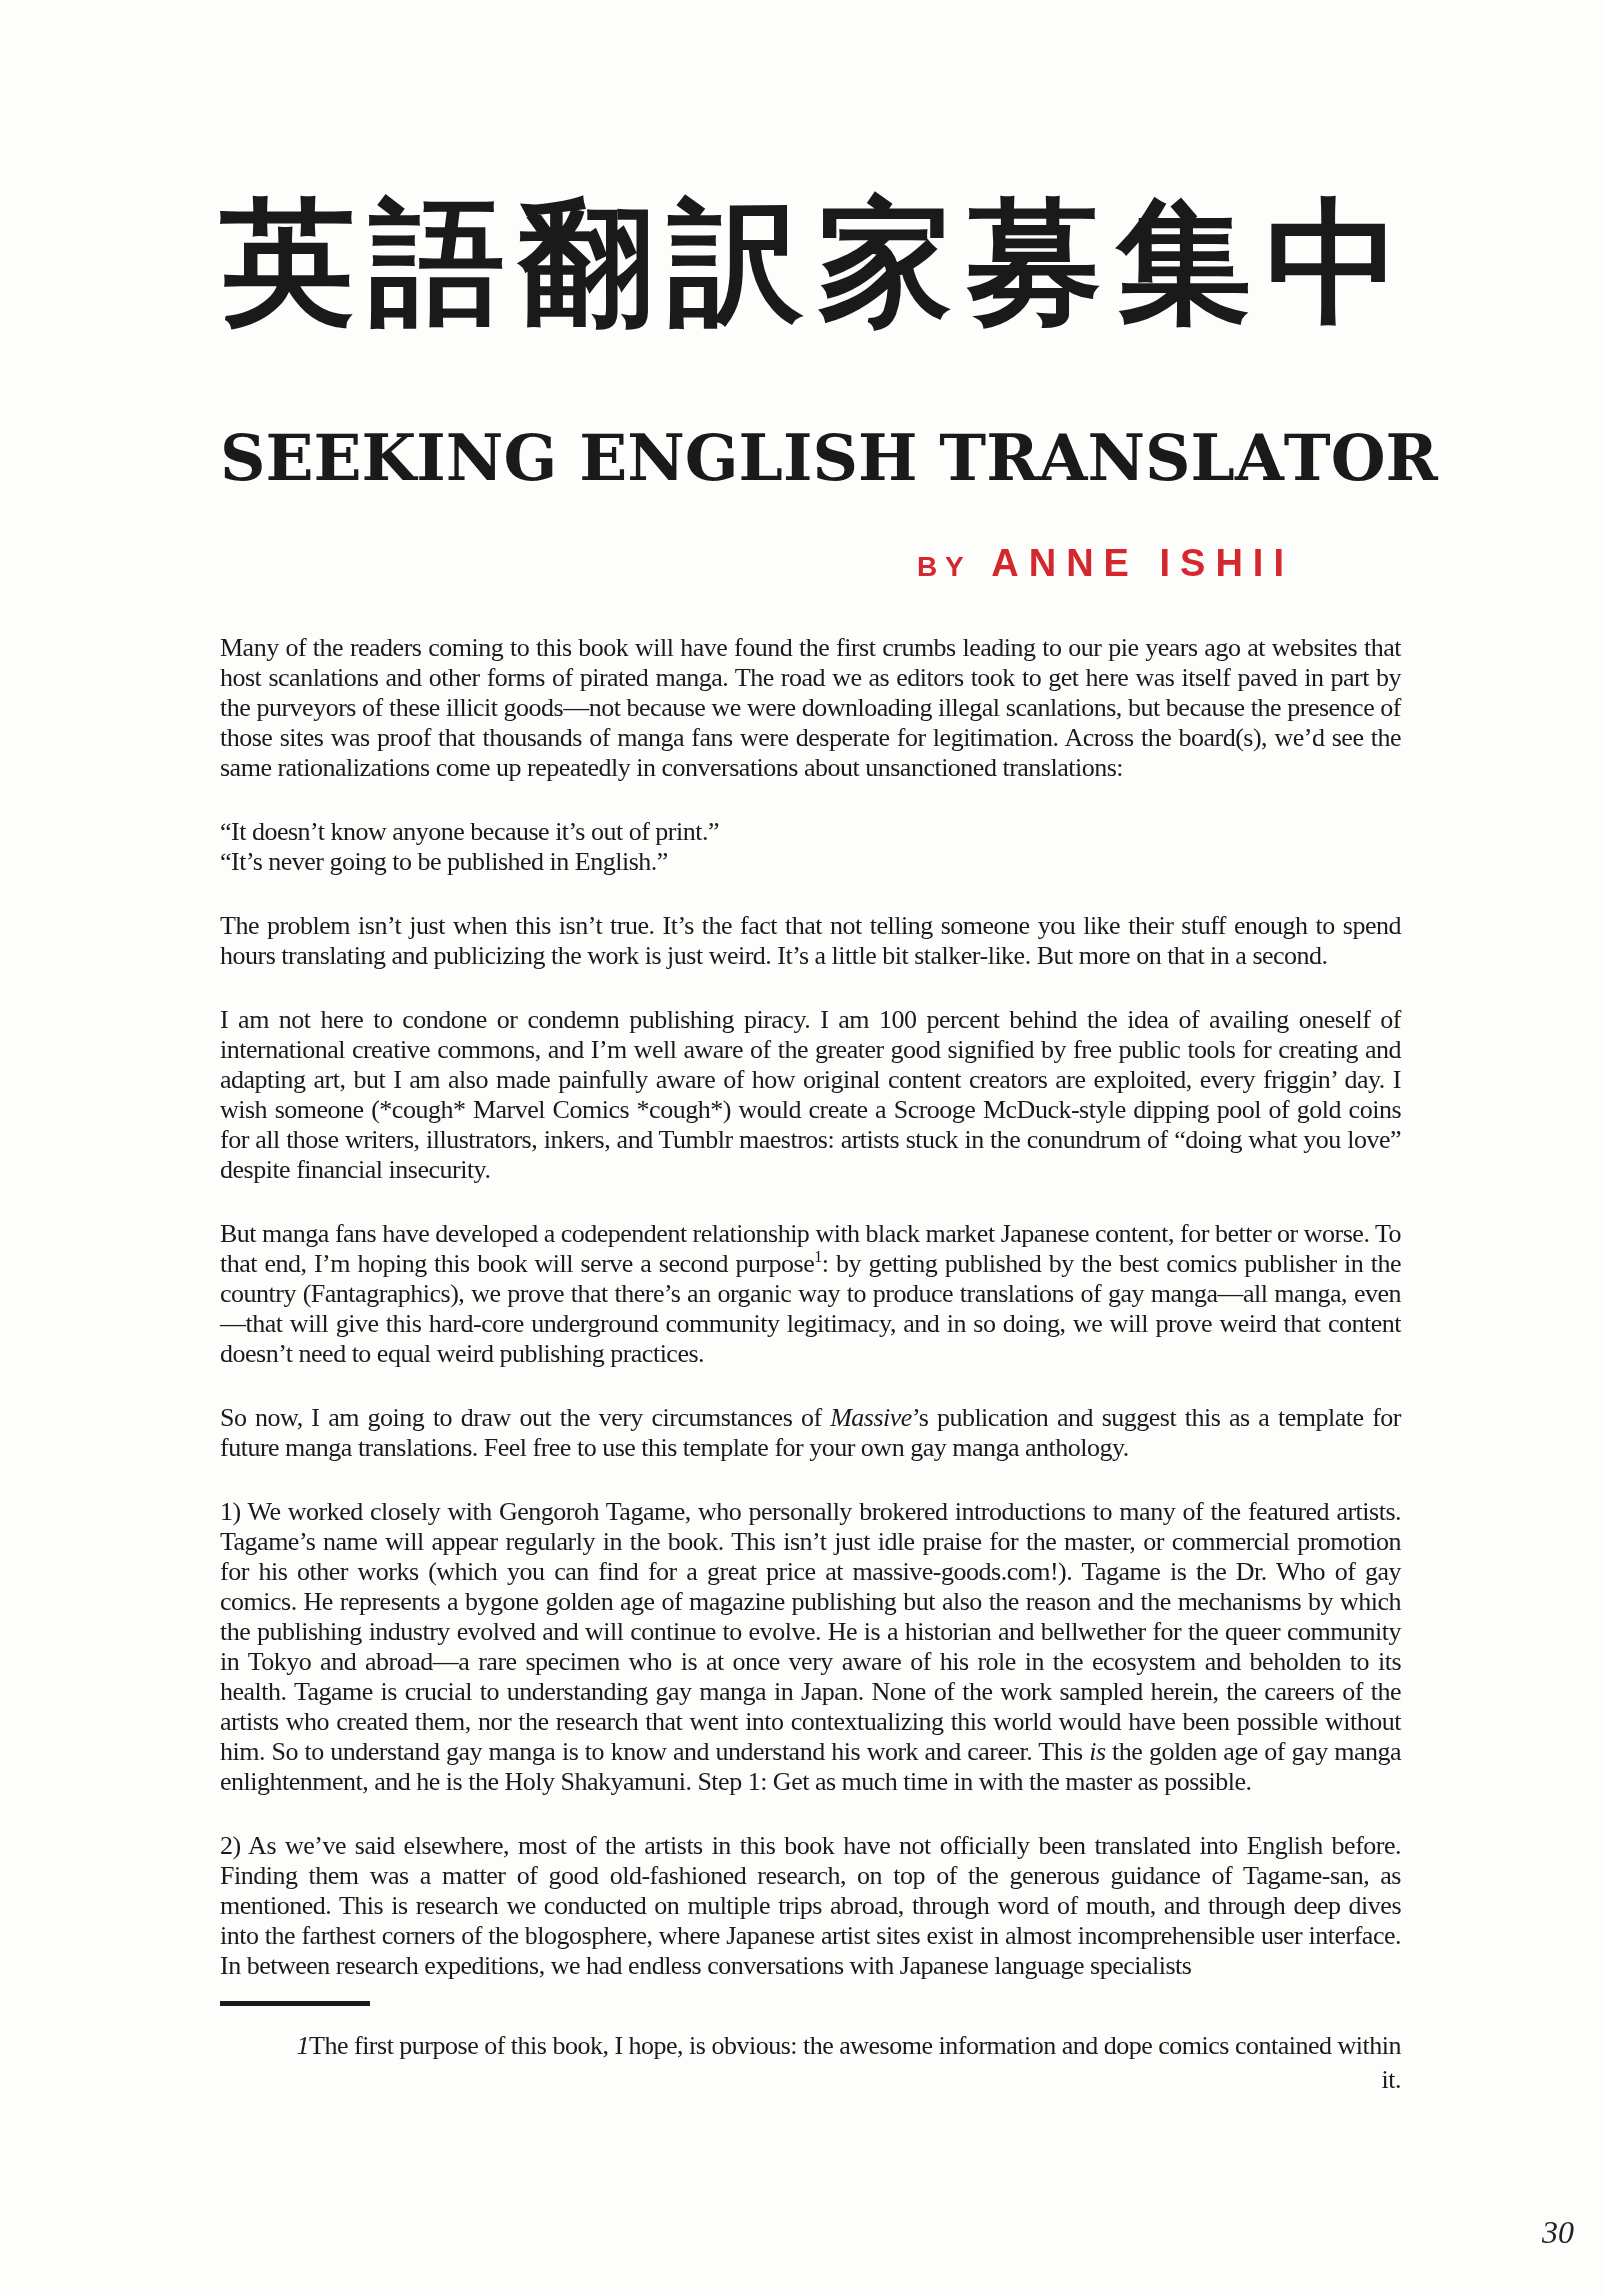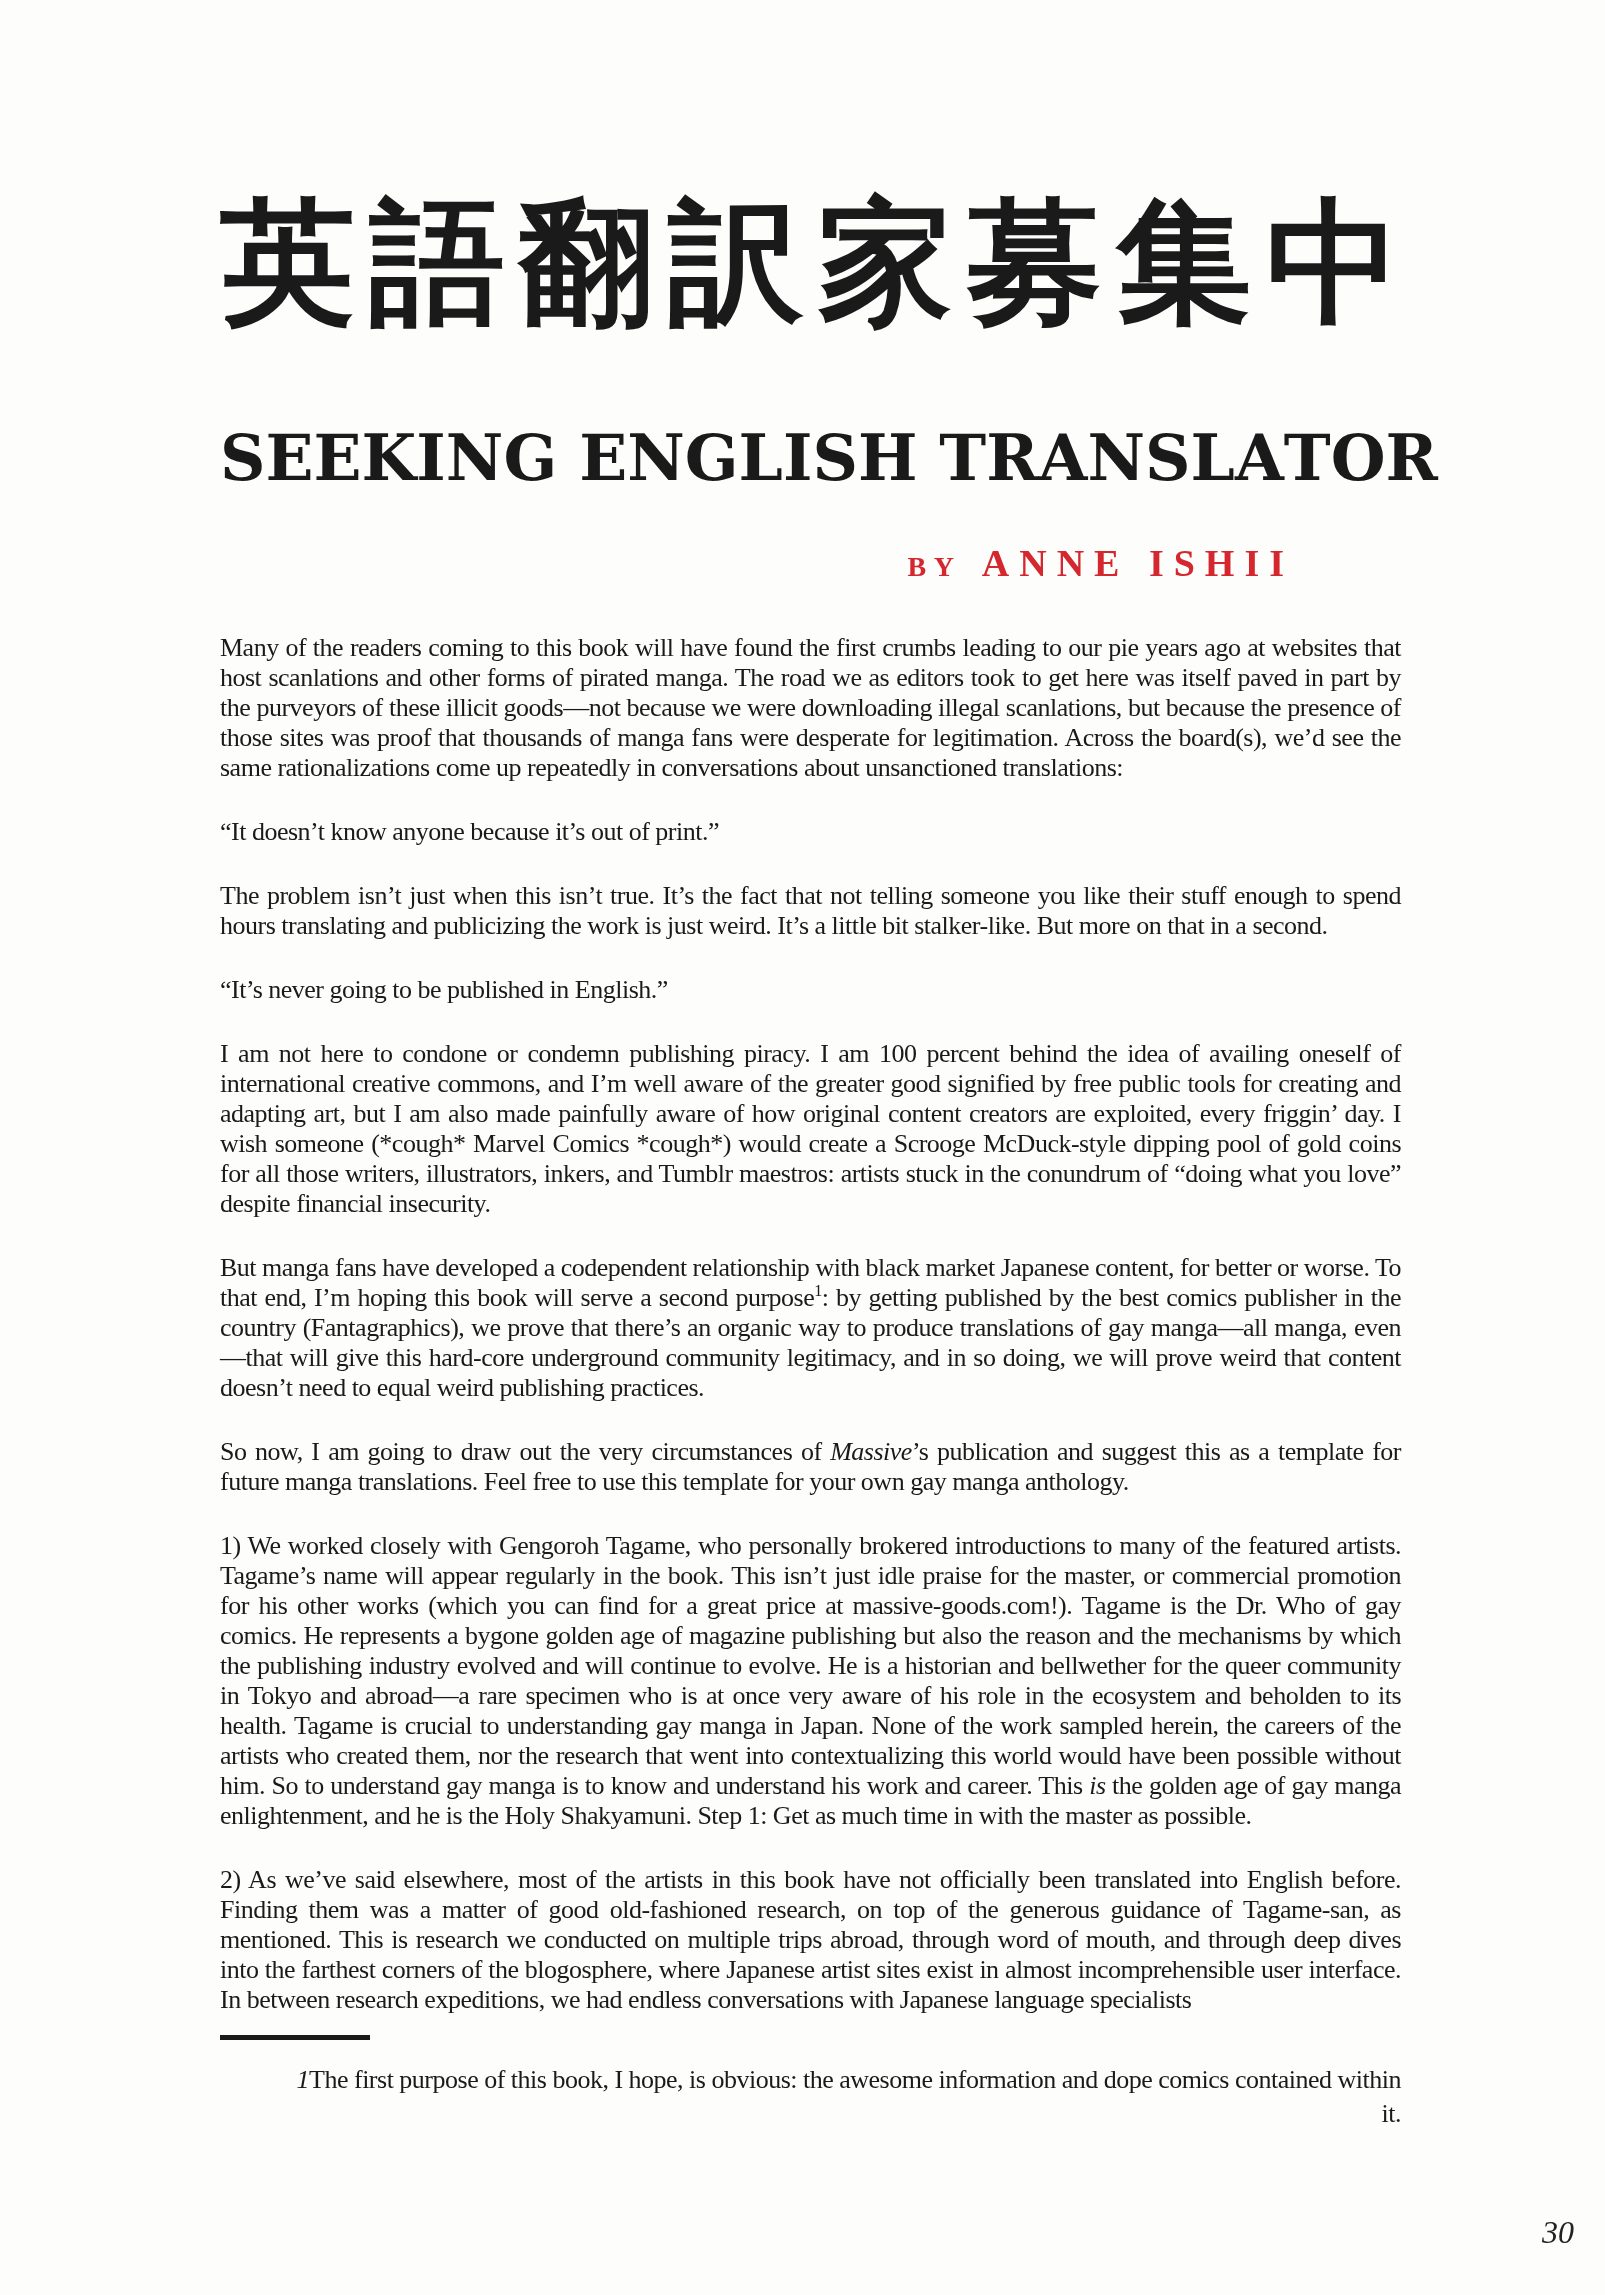--- a/index.html
+++ b/index.html
@@ -28,21 +28,21 @@
     margin-top:10.7px;
     font-family:"DejaVu Serif", serif;
     font-weight:700;
     font-size:63px; line-height:66px;
     white-space:nowrap;
   }
   .byline {
     margin-top:31px;
     padding-right:107px;
     text-align:right;
-    font-family:Liberation Serif, serif;
+    font-family:Liberation Sans, sans-serif;
     font-weight:700;
     line-height:40px;
   }
   .byline .by   { font-size:28px; letter-spacing:7.7px; margin-right:20px; }
   .byline .name { font-size:38px; letter-spacing:10px; }
 
   .article {
     margin-top:41px;
     font-size:26px; line-height:30px;
     letter-spacing:-0.5px;
@@ -120,22 +120,22 @@
         <span>R</span>
       </h2>
 
     <div class="byline">
       <span class="by" style="color: rgb(213, 39, 46);">BY</span><span class="name" style="color: rgb(213, 39, 46);">ANNE ISHII</span>
     </div>
 
     <div class="article">
         <p class="para body"><span>Many of the readers coming to this book will have found the first crumbs leading to our pie years ago at websites that host scanlations and other forms of pirated manga. The road we as editors took to get here was itself paved in part by the purveyors of these illicit goods—not because we were downloading illegal scanlations, but because the presence of those sites was proof that thousands of manga fans were desperate for legitimation. Across the board(s), we’d see the same rationalizations come up repeatedly in conversations about unsanctioned translations:</span></p>
         <p class="para quote"><span>“It doesn’t know anyone because it’s out of print.”</span></p>
+        <p class="para quote"><span>“It’s never going to be published in English.”</span></p>
         <p class="para body"><span>The problem isn’t just when this isn’t true. It’s the fact that not telling someone you like their stuff enough to spend hours translating and publicizing the work is just weird. It’s a little bit stalker-like. But more on that in a second.</span></p>
-        <p class="para quote"><span>“It’s never going to be published in English.”</span></p>
         <p class="para body"><span>I am not here to condone or condemn publishing piracy. I am 100 percent behind the idea of availing oneself of international creative commons, and I’m well aware of the greater good signified by free public tools for creating and adapting art, but I am also made painfully aware of how original content creators are exploited, every friggin’ day. I wish someone (*cough* Marvel Comics *cough*) would create a Scrooge McDuck-style dipping pool of gold coins for all those writers, illustrators, inkers, and Tumblr maestros: artists stuck in the conundrum of “doing what you love” despite financial insecurity.</span></p>
         <p class="para body"><span>But manga fans have developed a codependent relationship with black market Japanese content, for better or worse. To that end, I’m hoping this book will serve a second purpose</span><span class="sup">1</span><span>: by getting published by the best comics publisher in the country (Fantagraphics), we prove that there’s an organic way to produce translations of gay manga—all manga, even—that will give this hard-core underground community legitimacy, and in so doing, we will prove weird that content doesn’t need to equal weird publishing practices.</span></p>
         <p class="para body"><span>So now, I am going to draw out the very circumstances of </span><span class="it">Massive</span><span>’s publication and suggest this as a template for future manga translations. Feel free to use this template for your own gay manga anthology.</span></p>
         <p class="para body"><span>1) We worked closely with Gengoroh Tagame, who personally brokered introductions to many of the featured artists. Tagame’s name will appear regularly in the book. This isn’t just idle praise for the master, or commercial promotion for his other works (which you can find for a great price at massive-goods.com!). Tagame is the Dr. Who of gay comics. He represents a bygone golden age of magazine publishing but also the reason and the mechanisms by which the publishing industry evolved and will continue to evolve. He is a historian and bellwether for the queer community in Tokyo and abroad—a rare specimen who is at once very aware of his role in the ecosystem and beholden to its health. Tagame is crucial to understanding gay manga in Japan. None of the work sampled herein, the careers of the artists who created them, nor the research that went into contextualizing this world would have been possible without him. So to understand gay manga is to know and understand his work and career. This </span><span class="it">is</span><span> the golden age of gay manga enlightenment, and he is the Holy Shakyamuni. Step 1: Get as much time in with the master as possible.</span></p>
         <p class="para body"><span>2) As we’ve said elsewhere, most of the artists in this book have not officially been translated into English before. Finding them was a matter of good old-fashioned research, on top of the generous guidance of Tagame-san, as mentioned. This is research we conducted on multiple trips abroad, through word of mouth, and through deep dives into the farthest corners of the blogosphere, where Japanese artist sites exist in almost incomprehensible user interface. In between research expeditions, we had endless conversations with Japanese language specialists</span></p>
       </div>
 
     <div class="fn-rule"></div>
 
     <div class="footnote">

